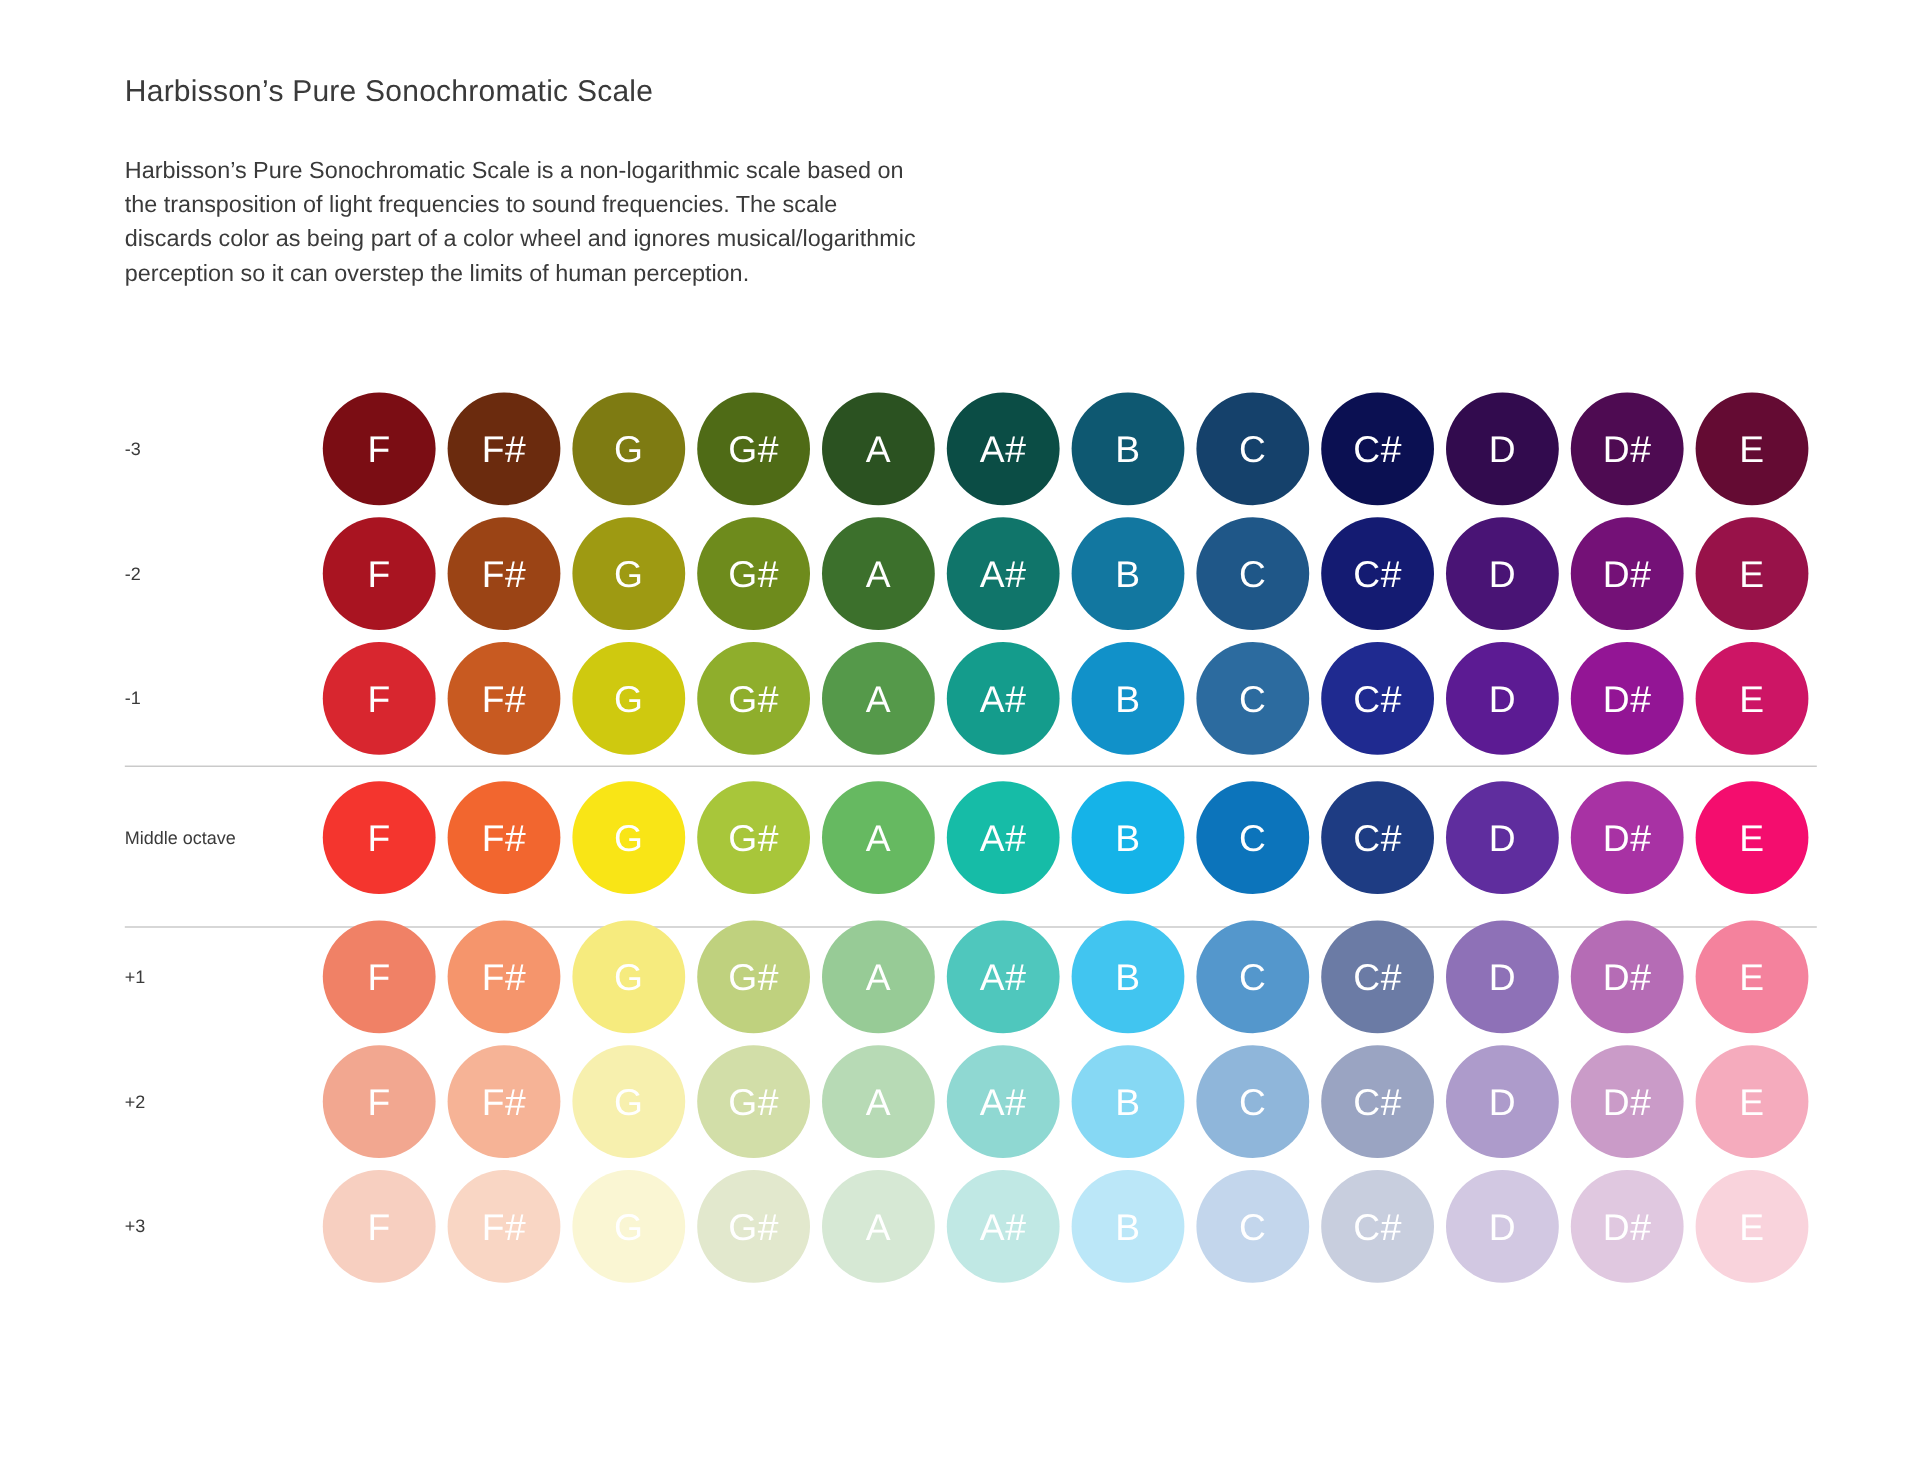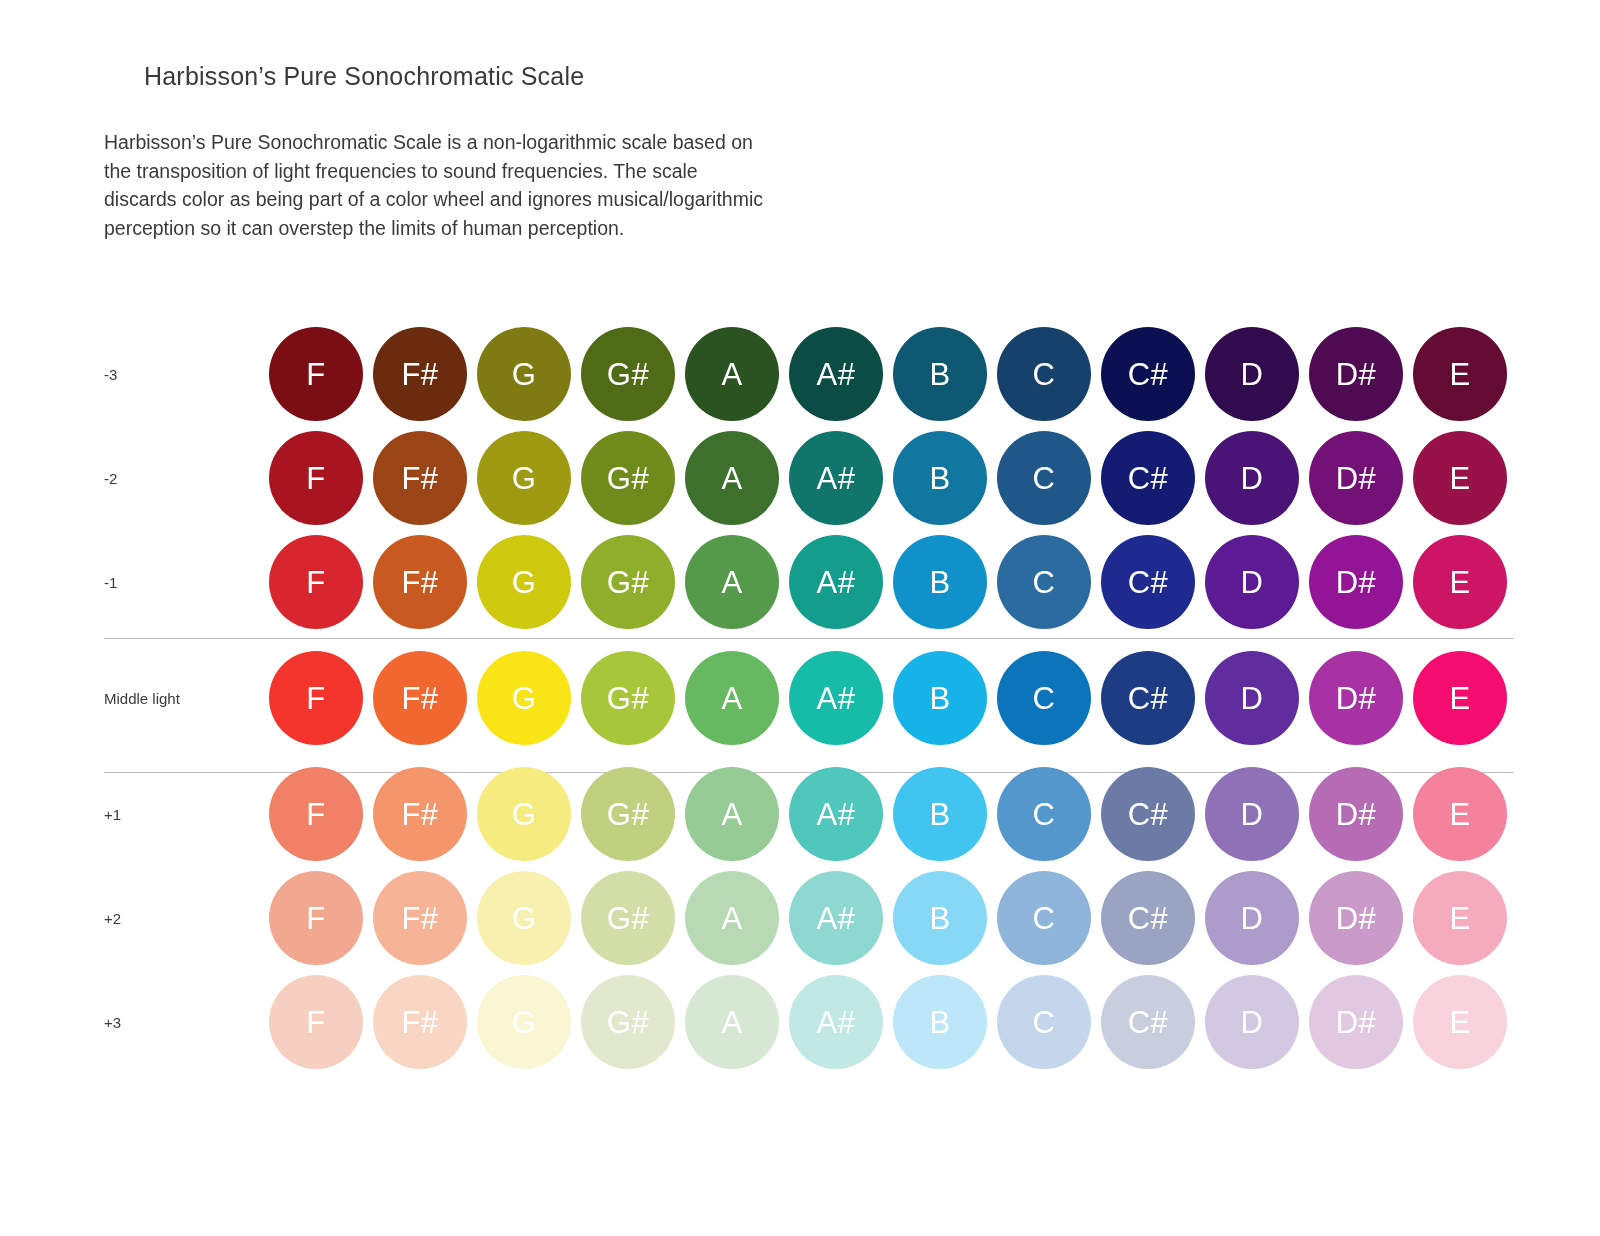--- a/index.html
+++ b/index.html
@@ -23,21 +23,20 @@
   }
   .title {
     position: absolute;
     left: 104px;
     top: 62px;
     font-size: 25px;
     font-weight: 400;
     color: #3a3a3a;
     letter-spacing: 0.2px;
     white-space: nowrap;
-    margin-left: 40px;
   }
   .description {
     position: absolute;
     left: 104px;
     top: 128px;
     width: 660px;
     font-size: 19.5px;
     line-height: 28.6px;
     color: #3a3a3a;
   }
@@ -228,21 +227,21 @@
             </div>
             <div class="cell">
               <div class="dot" style="background: rgb(147, 21, 149);">D#</div>
             </div>
             <div class="cell">
               <div class="dot" style="background: rgb(205, 21, 101);">E</div>
             </div>
           </div>
         </div>
         <div class="row middle-row" style="height: 128px;">
-          <div class="row-label">Middle light</div>
+          <div class="row-label">Middle octave</div>
           <div class="cells">
             <div class="cell">
               <div class="dot" style="background: rgb(244, 53, 46);">F</div>
             </div>
             <div class="cell">
               <div class="dot" style="background: rgb(242, 102, 47);">F#</div>
             </div>
             <div class="cell">
               <div class="dot" style="background: rgb(249, 229, 22);">G</div>
             </div>

